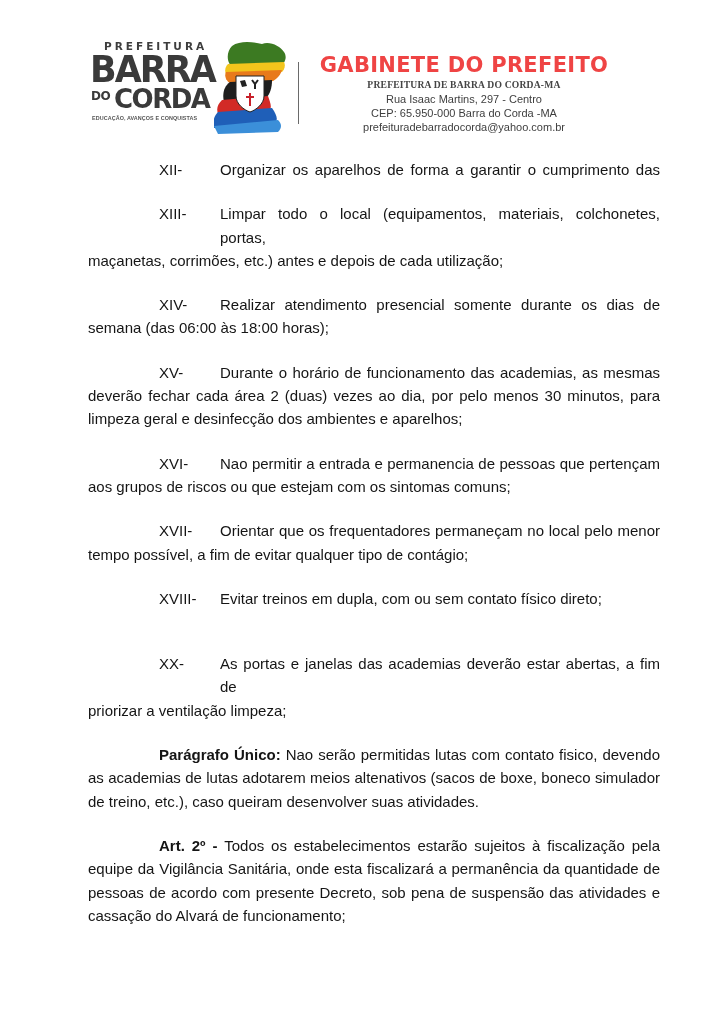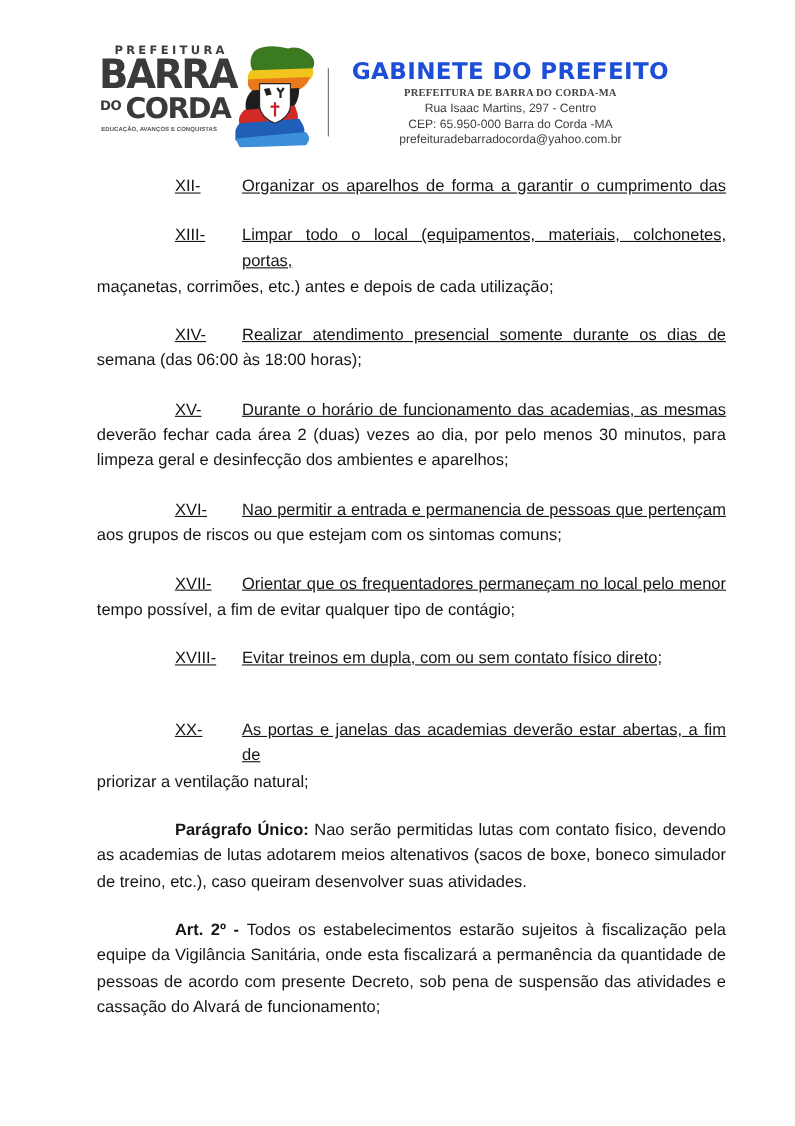--- a/index.html
+++ b/index.html
@@ -11,29 +11,29 @@
     .brand .pref { position: absolute; left: 16px; top: 0; font-family: "DejaVu Sans", sans-serif; font-weight: bold; font-size: 10.5px; letter-spacing: 3px; color: #3d3d3d; }
     .brand .barra { position: absolute; left: 2px; top: 10px; font-family: "DejaVu Sans", sans-serif; font-weight: bold; font-size: 35px; letter-spacing: -2px; line-height: 36px; color: #3a3a3a; transform: scaleY(1.05); transform-origin: top left; }
     .brand .do { position: absolute; left: 3px; top: 50px; font-family: "DejaVu Sans", sans-serif; font-weight: bold; font-size: 12px; line-height: 12px; color: #3a3a3a; letter-spacing: -0.5px; }
     .brand .corda { position: absolute; left: 26px; top: 45px; font-family: "DejaVu Sans", sans-serif; font-weight: bold; font-size: 26px; letter-spacing: -1.5px; line-height: 28px; color: #3a3a3a; text-align: right; }
     .brand .slogan { position: absolute; left: 4px; top: 75px; font-size: 5.4px; font-weight: bold; color: #555; letter-spacing: 0.1px; white-space: nowrap; }
 
     .logo-emblem { position: absolute; left: 128px; top: 2px; width: 80px; height: 96px; }
     .divider { position: absolute; left: 212px; top: 26px; width: 1px; height: 62px; background: #6a6a6a; }
 
     .office { position: absolute; left: 218px; top: 16px; width: 320px; text-align: center; }
-    .office .title { font-family: "DejaVu Sans", sans-serif; font-weight: bold; font-size: 21px; color: #1d4ed8; letter-spacing: 0.3px; line-height: 26px; }
+    .office .title { font-family: "DejaVu Sans", sans-serif; font-weight: bold; font-size: 21px; color: #ef4444; letter-spacing: 0.3px; line-height: 26px; }
     .office .sub { font-family: Liberation Serif, serif; font-weight: bold; font-size: 9.6px; color: #444; line-height: 14px; letter-spacing: 0.2px; text-align: center; }
     .office .line { font-family: Liberation Sans, sans-serif; font-size: 11px; color: #3e3e3e; line-height: 14px; }
 
     
     .content { position: absolute; left: 88px; top: 158px; width: 572px; font-family: "Liberation Sans", sans-serif; font-size: 15px; color: #151515; }
     .para { margin: 0; line-height: 23.3px; text-align: justify; }
     .item { position: relative; }
-    .item .first { display: flex; text-decoration: underline; }
+    .item .first { display: flex; }
     .item .num { display: inline-block; width: 61px; margin-left: 71px; flex: none; }
     .item .txt { flex: 1; text-align: justify; text-align-last: justify; }
     .item .txt.single { text-align-last: left; }
     .item .rest { display: block; text-align: justify; }
     .gap { height: 21px; }
     .indent { text-indent: 71px; }
     .bold { font-weight: bold; }
   </style>
 </head>
 <body>
@@ -135,21 +135,21 @@
   </div>
   <div class="gap"></div>
 
   <div class="gap"></div>
 
   <div class="item">
     <div class="first para">
         <span class="num">XX-</span>
         <span class="txt">As portas e janelas das academias deverão estar abertas, a fim de</span>
       </div>
-    <div class="rest para">priorizar a ventilação natural;</div>
+    <div class="rest para">priorizar a ventilação limpeza;</div>
   </div>
   <div class="gap"></div>
 
   <p class="para indent"><span class="bold">Parágrafo Único:</span><span> Nao serão permitidas lutas com contato fisico, devendo as academias de lutas adotarem meios altenativos (sacos de boxe, boneco simulador de treino, etc.), caso queiram desenvolver suas atividades.</span></p>
   <div class="gap"></div>
 
   <p class="para indent"><span class="bold">Art. 2º - </span><span>Todos os estabelecimentos estarão sujeitos à fiscalização pela equipe da Vigilância Sanitária, onde esta fiscalizará a permanência da quantidade de pessoas de acordo com presente Decreto, sob pena de suspensão das atividades e cassação do Alvará de funcionamento;</span></p>
 </div>
 
 </body></html>

